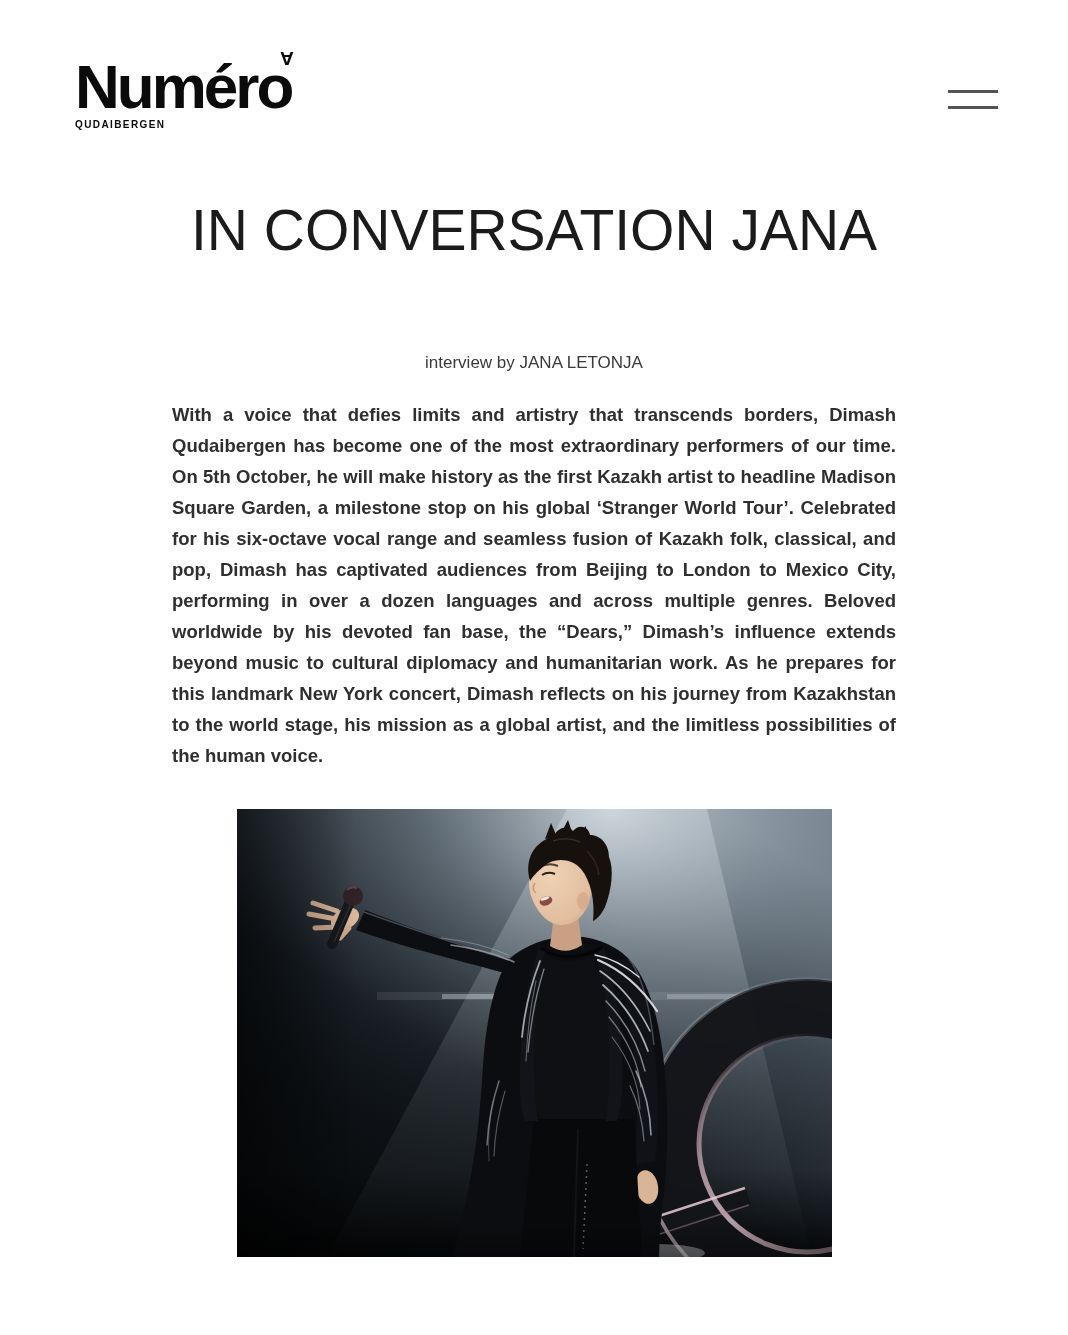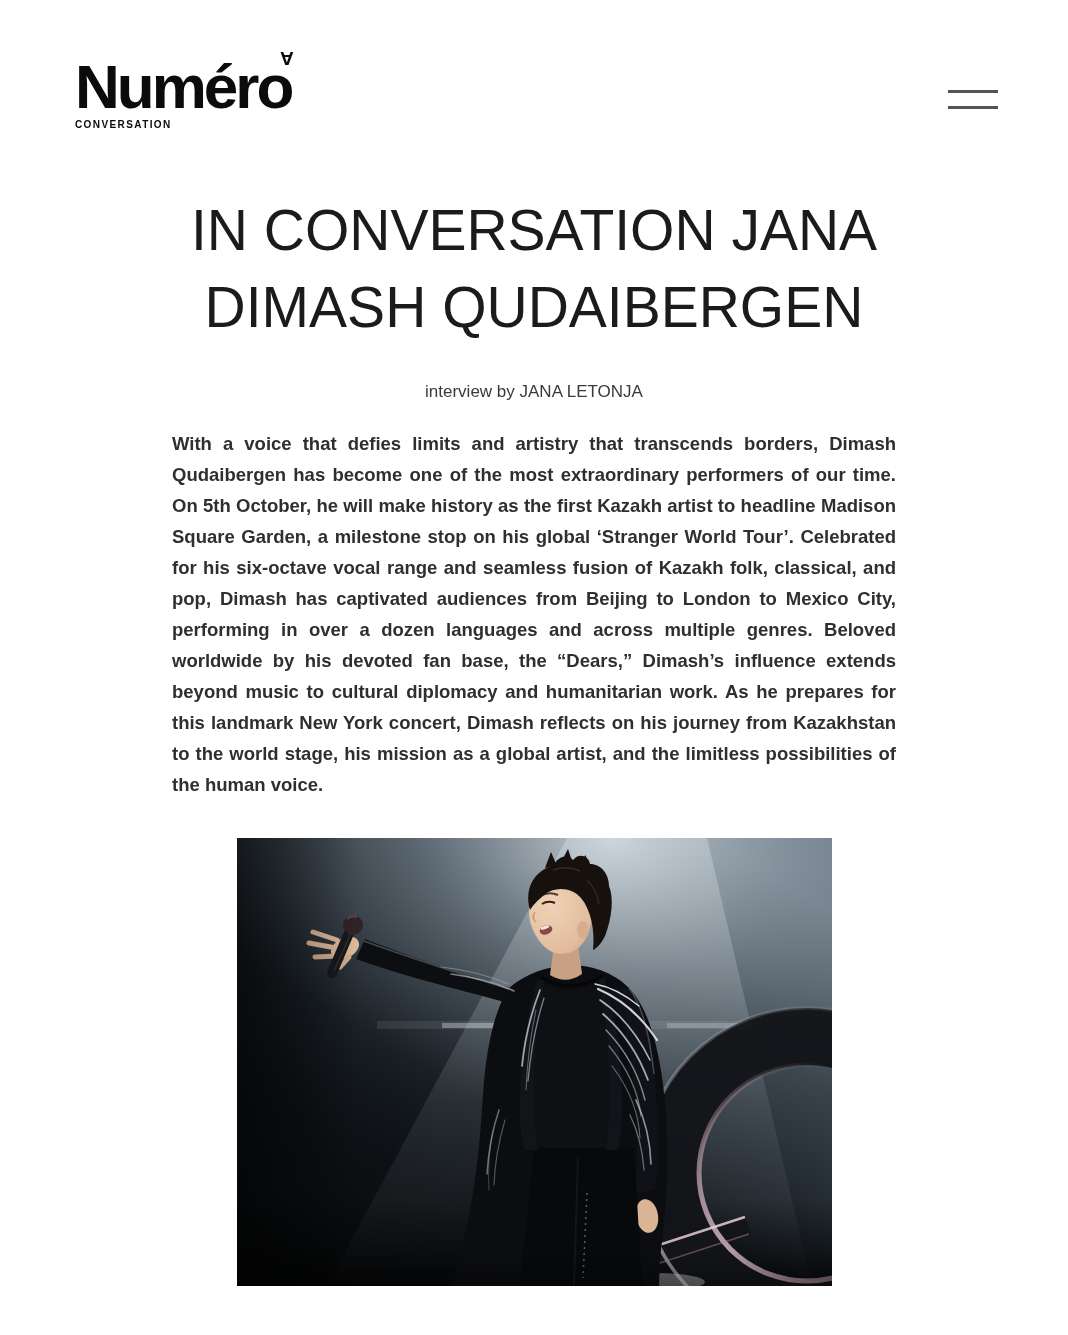--- a/index.html
+++ b/index.html
@@ -14,47 +14,47 @@
   .logo-mark { position:absolute; top:-7px; right:-2px; font-size:19px; font-weight:700;
                transform:rotate(180deg); line-height:1; }
   .logo-sub { display:block; font-size:10px; font-weight:700; letter-spacing:1.4px; margin-top:1px; }
   .menu-btn { position:absolute; top:90px; right:70px; width:50px; background:transparent; border:0; padding:0; cursor:pointer; }
   .menu-btn .bar { display:block; height:3px; background:#545454; }
   .menu-btn .bar + .bar { margin-top:13px; }
 
   
   .title { margin:56px auto 0; width:840px; text-align:center; font-size:57px; line-height:77px;
            font-weight:400; letter-spacing:0; color:#1b1b1b; }
-  .byline { margin:36px 0 0; text-align:center; font-size:17px; font-weight:400; color:#3a3a3a; }
+  .byline { margin:84px 0 0; text-align:center; font-size:17px; font-weight:400; color:#3a3a3a; }
   .intro { width:724px; margin:26px auto 15px; font-size:18.5px; line-height:31px; font-weight:700;
            text-align:justify; color:#2f2f2f; }
   .photo-wrap { width:595px; margin:38px auto 0; padding:0; }
   .photo-wrap svg { display:block; }
 </style>
 </head>
 <body>
 
 <div class="page">
 
   <header class="header">
     <a class="logo" href="#">
       <span class="logo-row">
         <span class="logo-text">Numéro</span>
         <span class="logo-mark">A</span>
       </span>
-      <span class="logo-sub">CONVERSATION</span>
+      <span class="logo-sub">QUDAIBERGEN</span>
     </a>
     <button class="menu-btn" aria-label="menu">
       <span class="bar"></span>
       <span class="bar"></span>
     </button>
   </header>
 
   <main>
-    <h1 class="title"><span>IN CONVERSATION JANA</span><br><span>DIMASH QUDAIBERGEN</span></h1>
+    <h1 class="title"><span>IN CONVERSATION JANA</span><br></h1>
 
     <p class="byline">interview by JANA LETONJA</p>
 
     <p class="intro">With a voice that defies limits and artistry that transcends borders, Dimash Qudaibergen has become one of the most extraordinary performers of our time. On 5th October, he will make history as the first Kazakh artist to headline Madison Square Garden, a milestone stop on his global ‘Stranger World Tour’. Celebrated for his six-octave vocal range and seamless fusion of Kazakh folk, classical, and pop, Dimash has captivated audiences from Beijing to London to Mexico City, performing in over a dozen languages and across multiple genres. Beloved worldwide by his devoted fan base, the “Dears,” Dimash’s influence extends beyond music to cultural diplomacy and humanitarian work. As he prepares for this landmark New York concert, Dimash reflects on his journey from Kazakhstan to the world stage, his mission as a global artist, and the limitless possibilities of the human voice.</p>
 
     <figure class="photo-wrap">
       <svg width="595" height="448" viewBox="0 0 595 448" role="img" aria-label="Dimash Qudaibergen on a dark stage under a spotlight, wearing a black coat with silver feather embroidery, arm outstretched holding a microphone, with a large letter Q prop glowing behind him">
         <defs>
           <linearGradient id="bgBase" x1="0" y1="1" x2="0.8" y2="0">
             <stop offset="0" stop-color="#060809"></stop>

